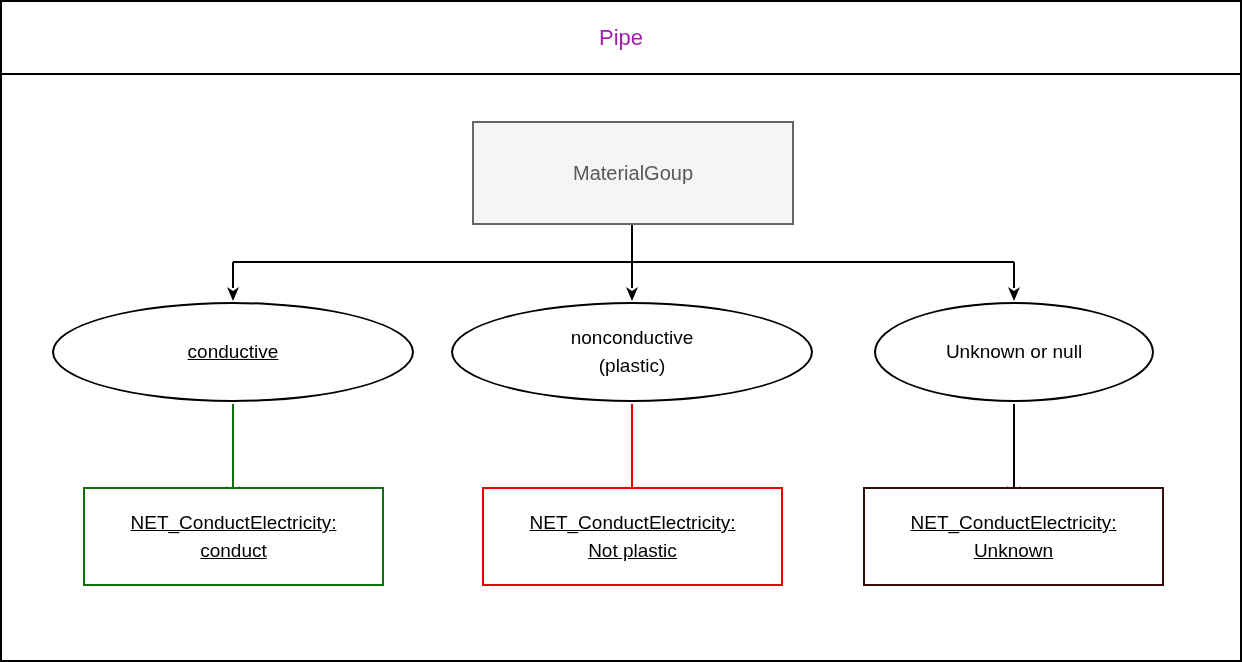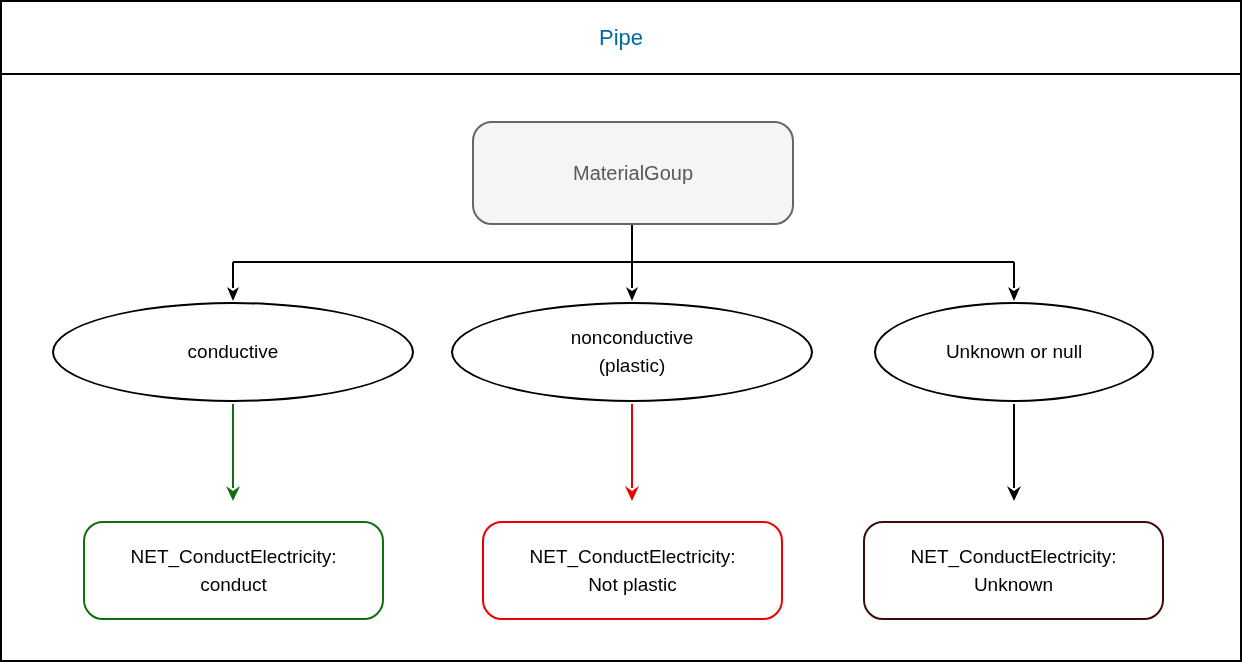--- a/index.html
+++ b/index.html
@@ -20,21 +20,21 @@
     left: 0; top: 0;
     width: 100%;
     height: 73px;
     border-bottom: 2px solid #000000;
     display: flex;
     align-items: center;
     justify-content: center;
   }
   .title-band .title {
     font-size: 22px;
-    color: #0369a1;
+    color: #a21caf;
   }
 
   .edges {
     position: absolute;
     left: 0; top: 0;
     width: 1242px;
     height: 662px;
     pointer-events: none;
   }
 
@@ -42,48 +42,48 @@
     position: absolute;
     display: flex;
     flex-direction: column;
     align-items: center;
     justify-content: center;
     text-align: center;
     line-height: 1.45;
     font-size: 19px;
     color: #000000;
     background: #ffffff;
-    border-radius: 20px;
   }
 
   .root-box {
     left: 470px; top: 119px;
     width: 322px; height: 104px;
     background: #f5f5f5;
     border: 2px solid #666666;
     color: #595959;
     font-size: 20px;
   }
 
   .ellipse {
     border: 2px solid #000000;
     border-radius: 50%;
     top: 300px;
     height: 100px;
     padding: 0 14px;
   }
-  .ellipse-1 { left: 50px;  width: 362px; }
+  .ellipse-1 { left: 50px;  width: 362px; text-decoration: underline; }
   .ellipse-2 { left: 449px; width: 362px; }
   .ellipse-3 { left: 872px; width: 280px; }
 
   .result-box {
-    top: 519px;
+    top: 485px;
     width: 301px;
     height: 99px;
     border: 2px solid #000000;
+    text-decoration: underline;
   }
   .result-1 { left: 81px; }
   .result-2 { left: 480px; }
   .result-3 { left: 861px; }
 </style>
 </head>
 <body>
 
 <div class="canvas">
 

